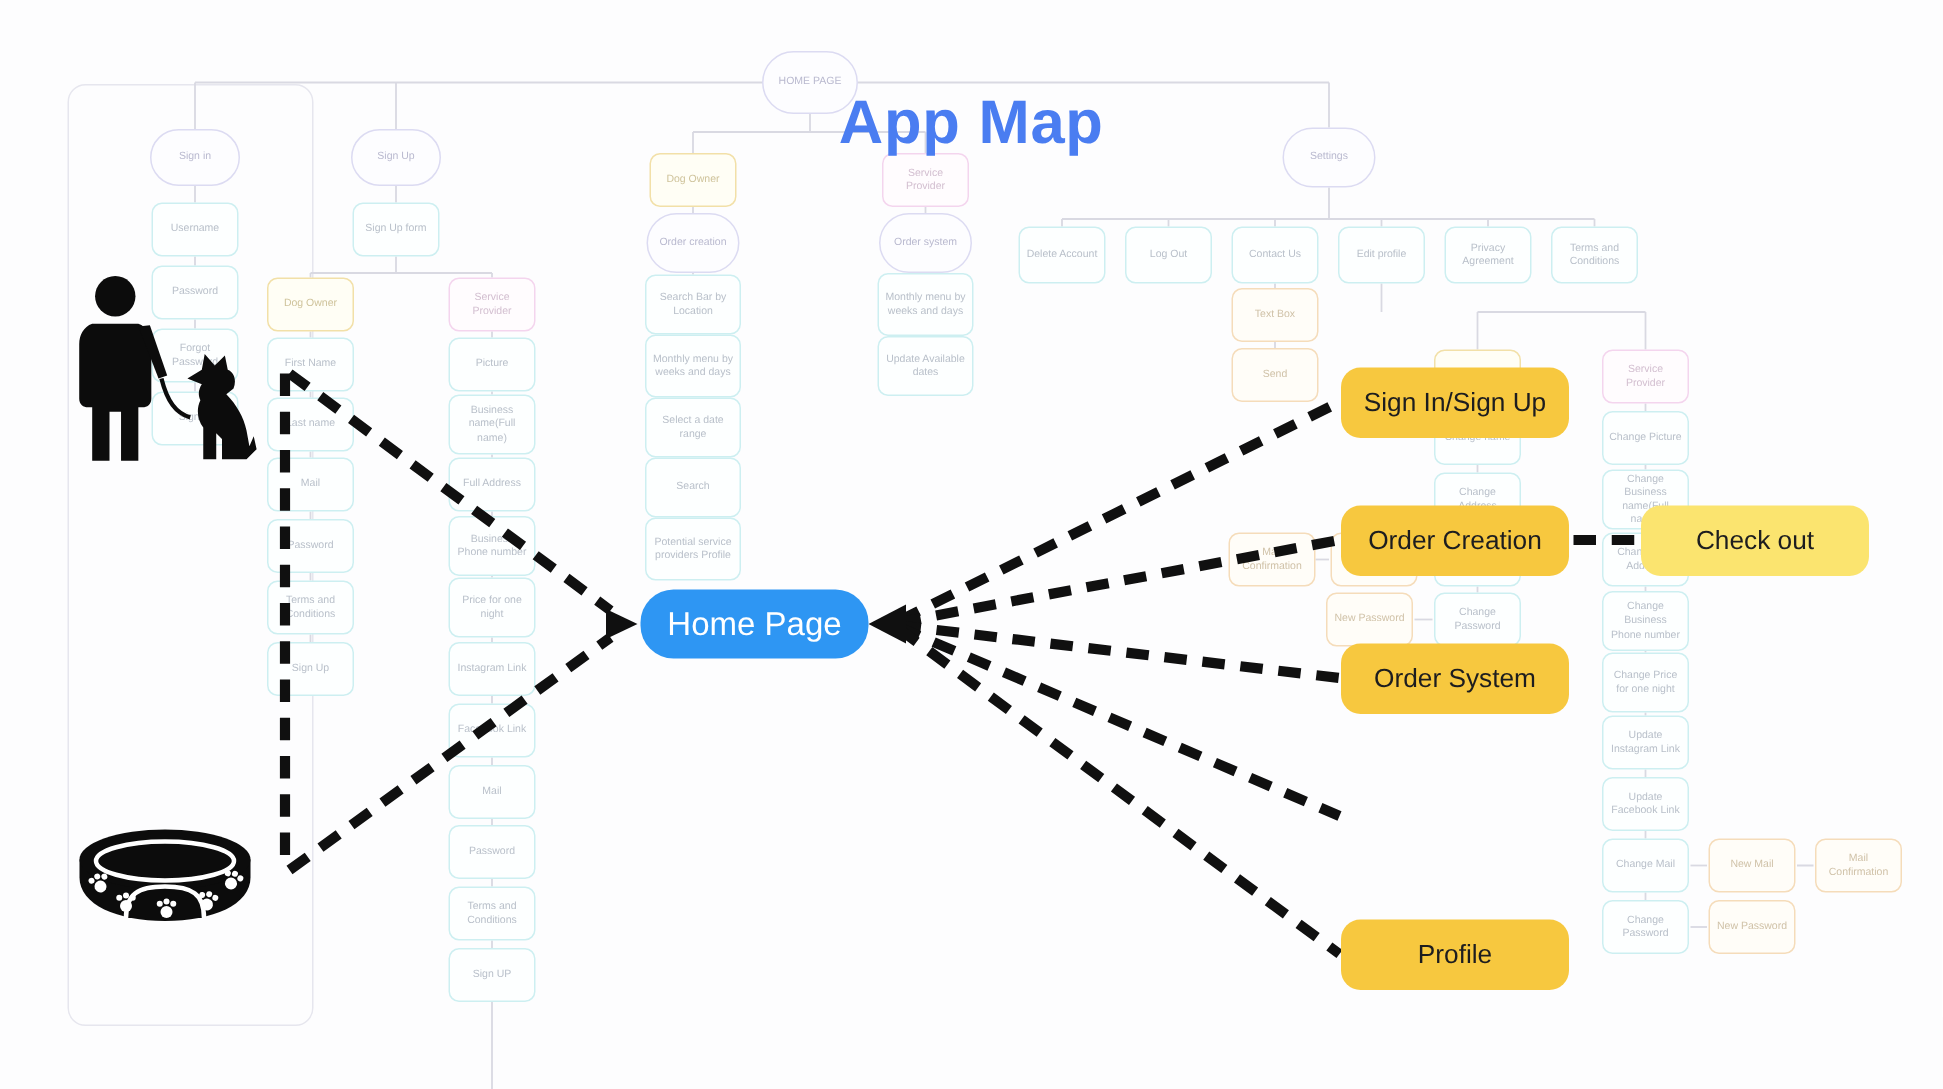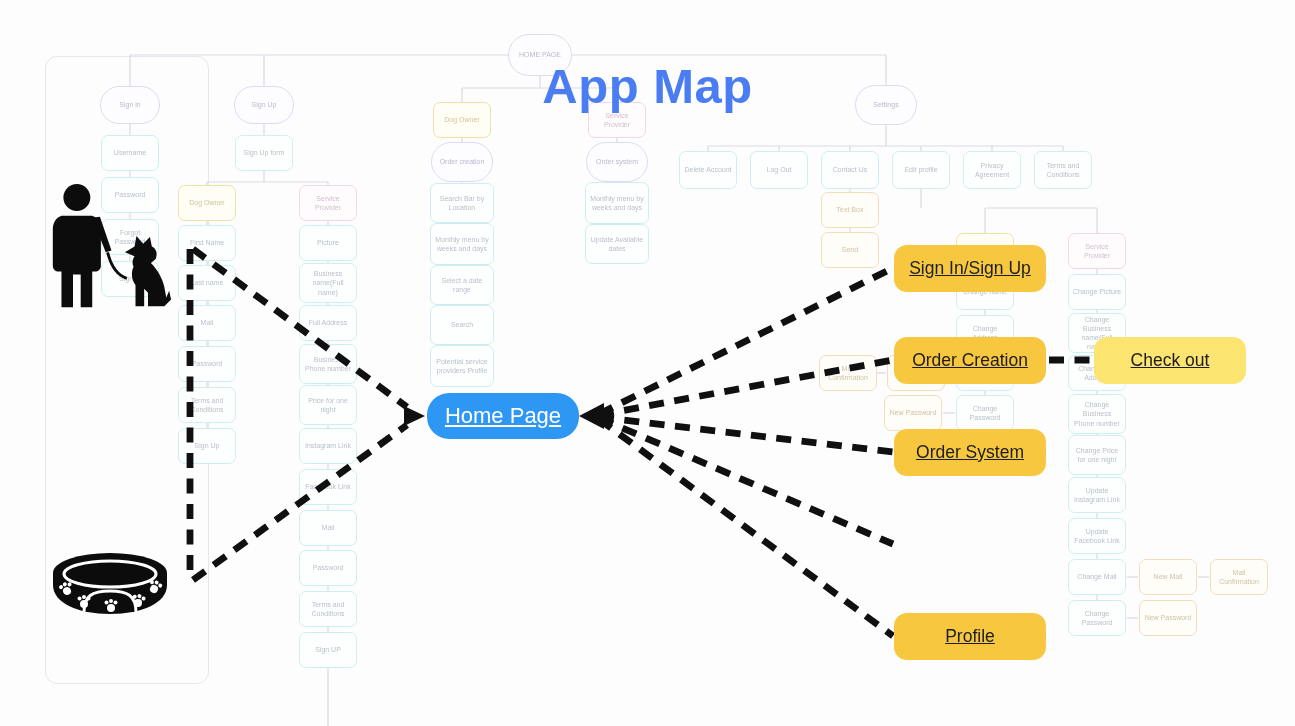--- a/index.html
+++ b/index.html
@@ -13,23 +13,23 @@
       color:#b9c0ca;background:#fdffff;border:1px solid #cdeff1;}
   .bn.y{border-color:#f2e0a8;background:#fffef5;color:#cfc39b}
   .bn.p{border-color:#f4d5ee;background:#fffcfe;color:#d3bfd0}
   .bn.o{border-color:#f5dcba;background:#fffdf8;color:#d0c2a8}
   .bn.e{border-radius:40px;border-color:#dcdbf2;background:#fdfdff;color:#b9b9cf}
   
   .icon{position:absolute;z-index:2;}
   
   #fg-links{position:absolute;left:0;top:0;z-index:3;}
   
-  .fg{position:absolute;display:flex;align-items:center;justify-content:center;z-index:4;cursor:pointer;text-decoration:underline;}
+  .fg{position:absolute;display:flex;align-items:center;justify-content:center;z-index:4;cursor:pointer;}
   .title{position:absolute;left:0;right:0;top:58px;margin:0;text-align:center;z-index:4;
-         font-size:49px;font-weight:800;color:#4a7df1;letter-spacing:.5px;cursor:default;}
+         font-size:41px;font-weight:800;color:#4a7df1;letter-spacing:.5px;cursor:default;}
   .home{left:427px;top:393px;width:152px;height:46px;border-radius:22px;background:#2e96f3;
         color:#ffffff;font-size:22px;font-weight:500;}
   .yn{width:152px;height:47px;border-radius:13px;background:#f7c83f;color:#1d1d1f;font-size:17.5px;font-weight:500;}
   .n0{left:894px;top:245px}.n1{left:894px;top:337px}.n2{left:894px;top:429px}
   .n3{left:894px;top:521px}.n4{left:894px;top:613px}
   .n5{left:1094px;top:337px;background:#fbe46f;}
 </style>
 </head>
 <body>
 

